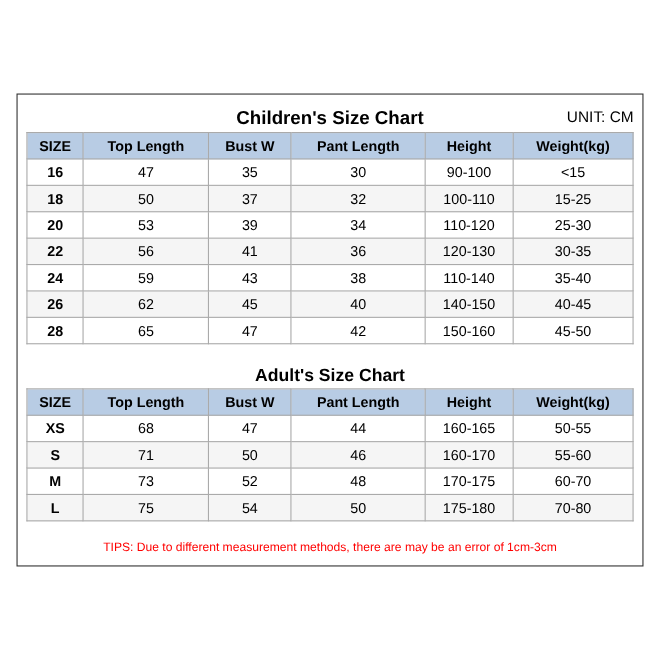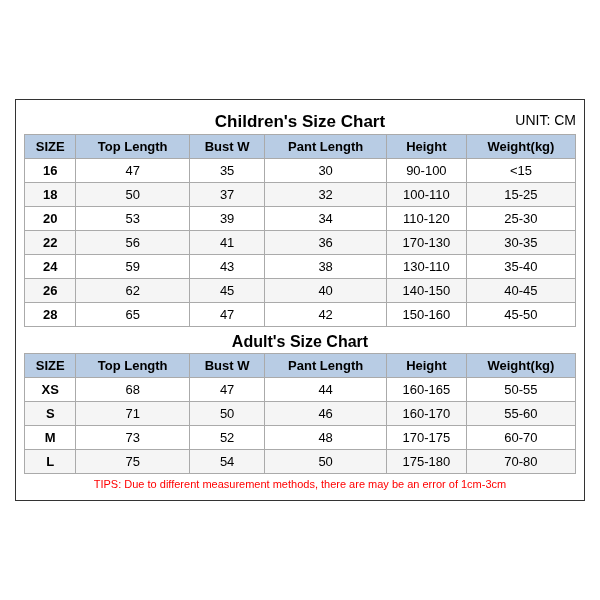--- a/index.html
+++ b/index.html
@@ -28,21 +28,21 @@
     .unit-label {
       position: absolute;
       right: 0;
       top: 4px;
       font-size: 14px;
       font-weight: normal;
     }
     table {
       width: 100%;
       border-collapse: collapse;
-      margin-bottom: 0;
+      margin-bottom: 14px;
     }
     table th, table td {
       border: 1px solid #aaa;
       text-align: center;
       padding: 4px 2px;
     }
     .children-header th {
       background: #b8cce4;
       font-weight: bold;
       font-size: 13px;
@@ -113,29 +113,29 @@
           <td>39</td>
           <td>34</td>
           <td>110-120</td>
           <td>25-30</td>
         </tr>
         <tr>
           <td class="size-col">22</td>
           <td>56</td>
           <td>41</td>
           <td>36</td>
-          <td>170-130</td>
+          <td>120-130</td>
           <td>30-35</td>
         </tr>
         <tr>
           <td class="size-col">24</td>
           <td>59</td>
           <td>43</td>
           <td>38</td>
-          <td>130-110</td>
+          <td>110-140</td>
           <td>35-40</td>
         </tr>
         <tr>
           <td class="size-col">26</td>
           <td>62</td>
           <td>45</td>
           <td>40</td>
           <td>140-150</td>
           <td>40-45</td>
         </tr>

